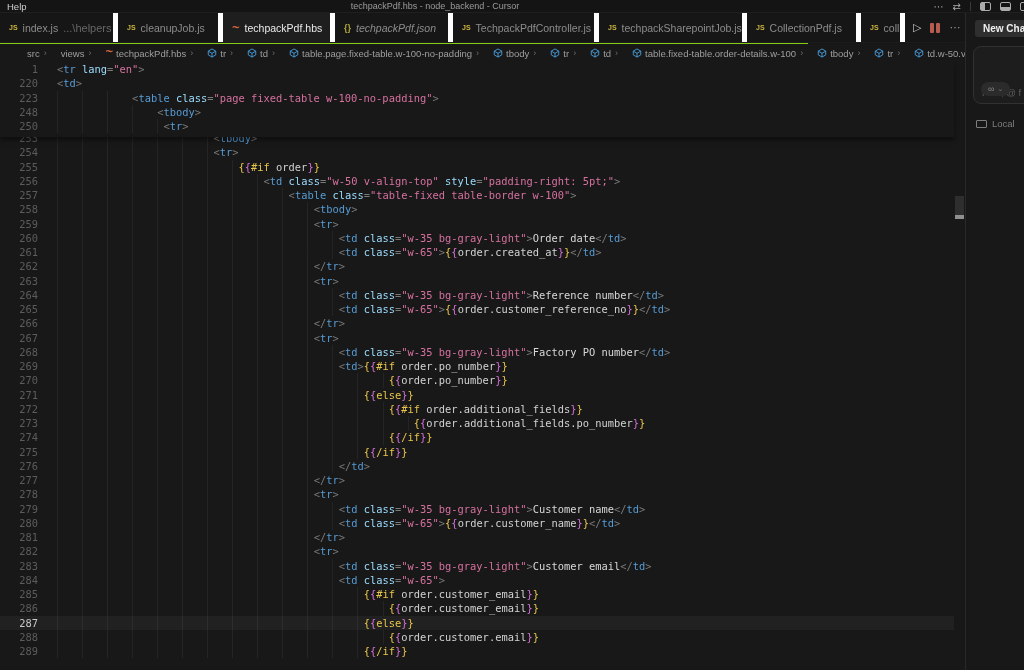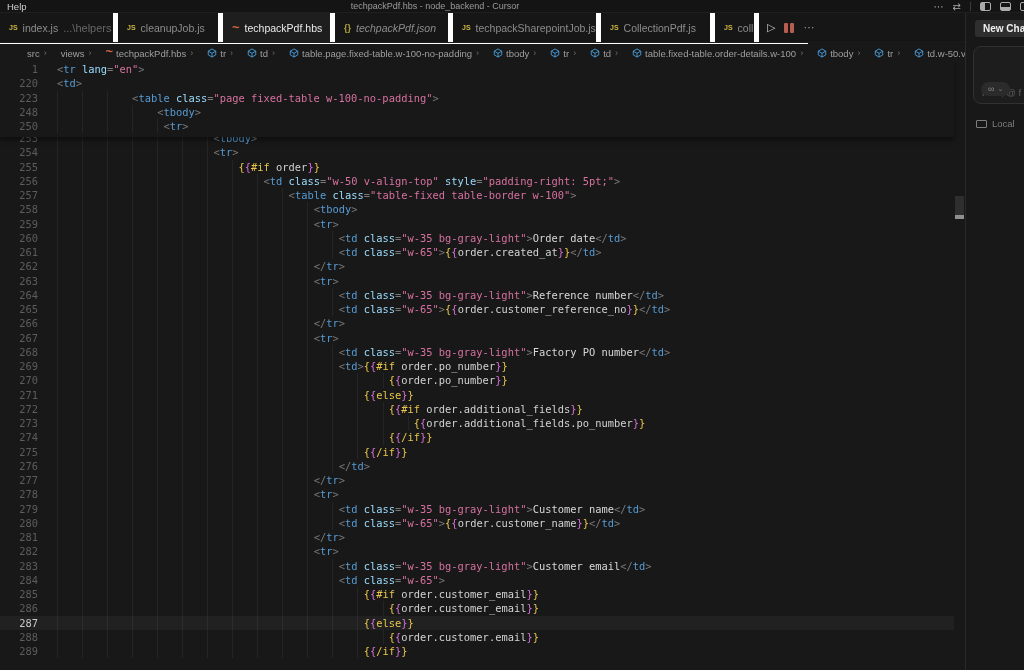--- a/index.html
+++ b/index.html
@@ -1,18 +1,18 @@
 <!DOCTYPE html>
 <html><head>
 <meta charset="utf-8">
 <style>
   * { margin:0; padding:0; box-sizing:border-box; }
   html,body { width:1024px; height:670px; overflow:hidden; background:#161616;
               font-family:"Liberation Sans", sans-serif; }
-  #stage { position:relative; width:808px; height:670px; background:#ffffff; }
+  #stage { position:relative; width:808px; height:670px; background:#84cc16; }
 
   
   #titlebar { position:absolute; left:0; top:0; width:1024px; height:13px;
               background:#141414; border-bottom:1px solid #1f1f1f; }
   #menu-help { position:absolute; left:2px; top:0; height:13px; line-height:13px;
                font-size:9.5px; color:#cfcfcf; padding:0 5px; }
   #win-title { position:absolute; left:435px; top:0; transform:translateX(-50%);
                height:13px; line-height:13px; font-size:9px; color:#9b9b9b; white-space:nowrap; }
   #tb-icons { position:absolute; right:-7px; top:0; height:13px; display:flex;
               align-items:center; gap:9px; }
@@ -120,20 +120,24 @@
         <span class="tab-label">cleanupJob.js</span>
       </div>
       <div class="tab active" style="width: 112px;">
         <span class="hbs-ic">~</span>
         <span class="tab-label">techpackPdf.hbs</span>
         <span class="close">×</span>
       </div>
       <div class="tab preview" style="width: 118px;">
         <span class="json-ic">{}</span>
         <span class="tab-label">techpackPdf.json</span>
+      </div>
+      <div class="tab" style="width: 146px;">
+        <span class="js-ic">JS</span>
+        <span class="tab-label">TechpackPdfController.js</span>
       </div>
       <div class="tab" style="width: 148px;">
         <span class="js-ic">JS</span>
         <span class="tab-label">techpackSharepointJob.js</span>
       </div>
       <div class="tab" style="width: 114px;">
         <span class="js-ic">JS</span>
         <span class="tab-label">CollectionPdf.js</span>
       </div>
       <div class="tab" style="width: 44px;">

